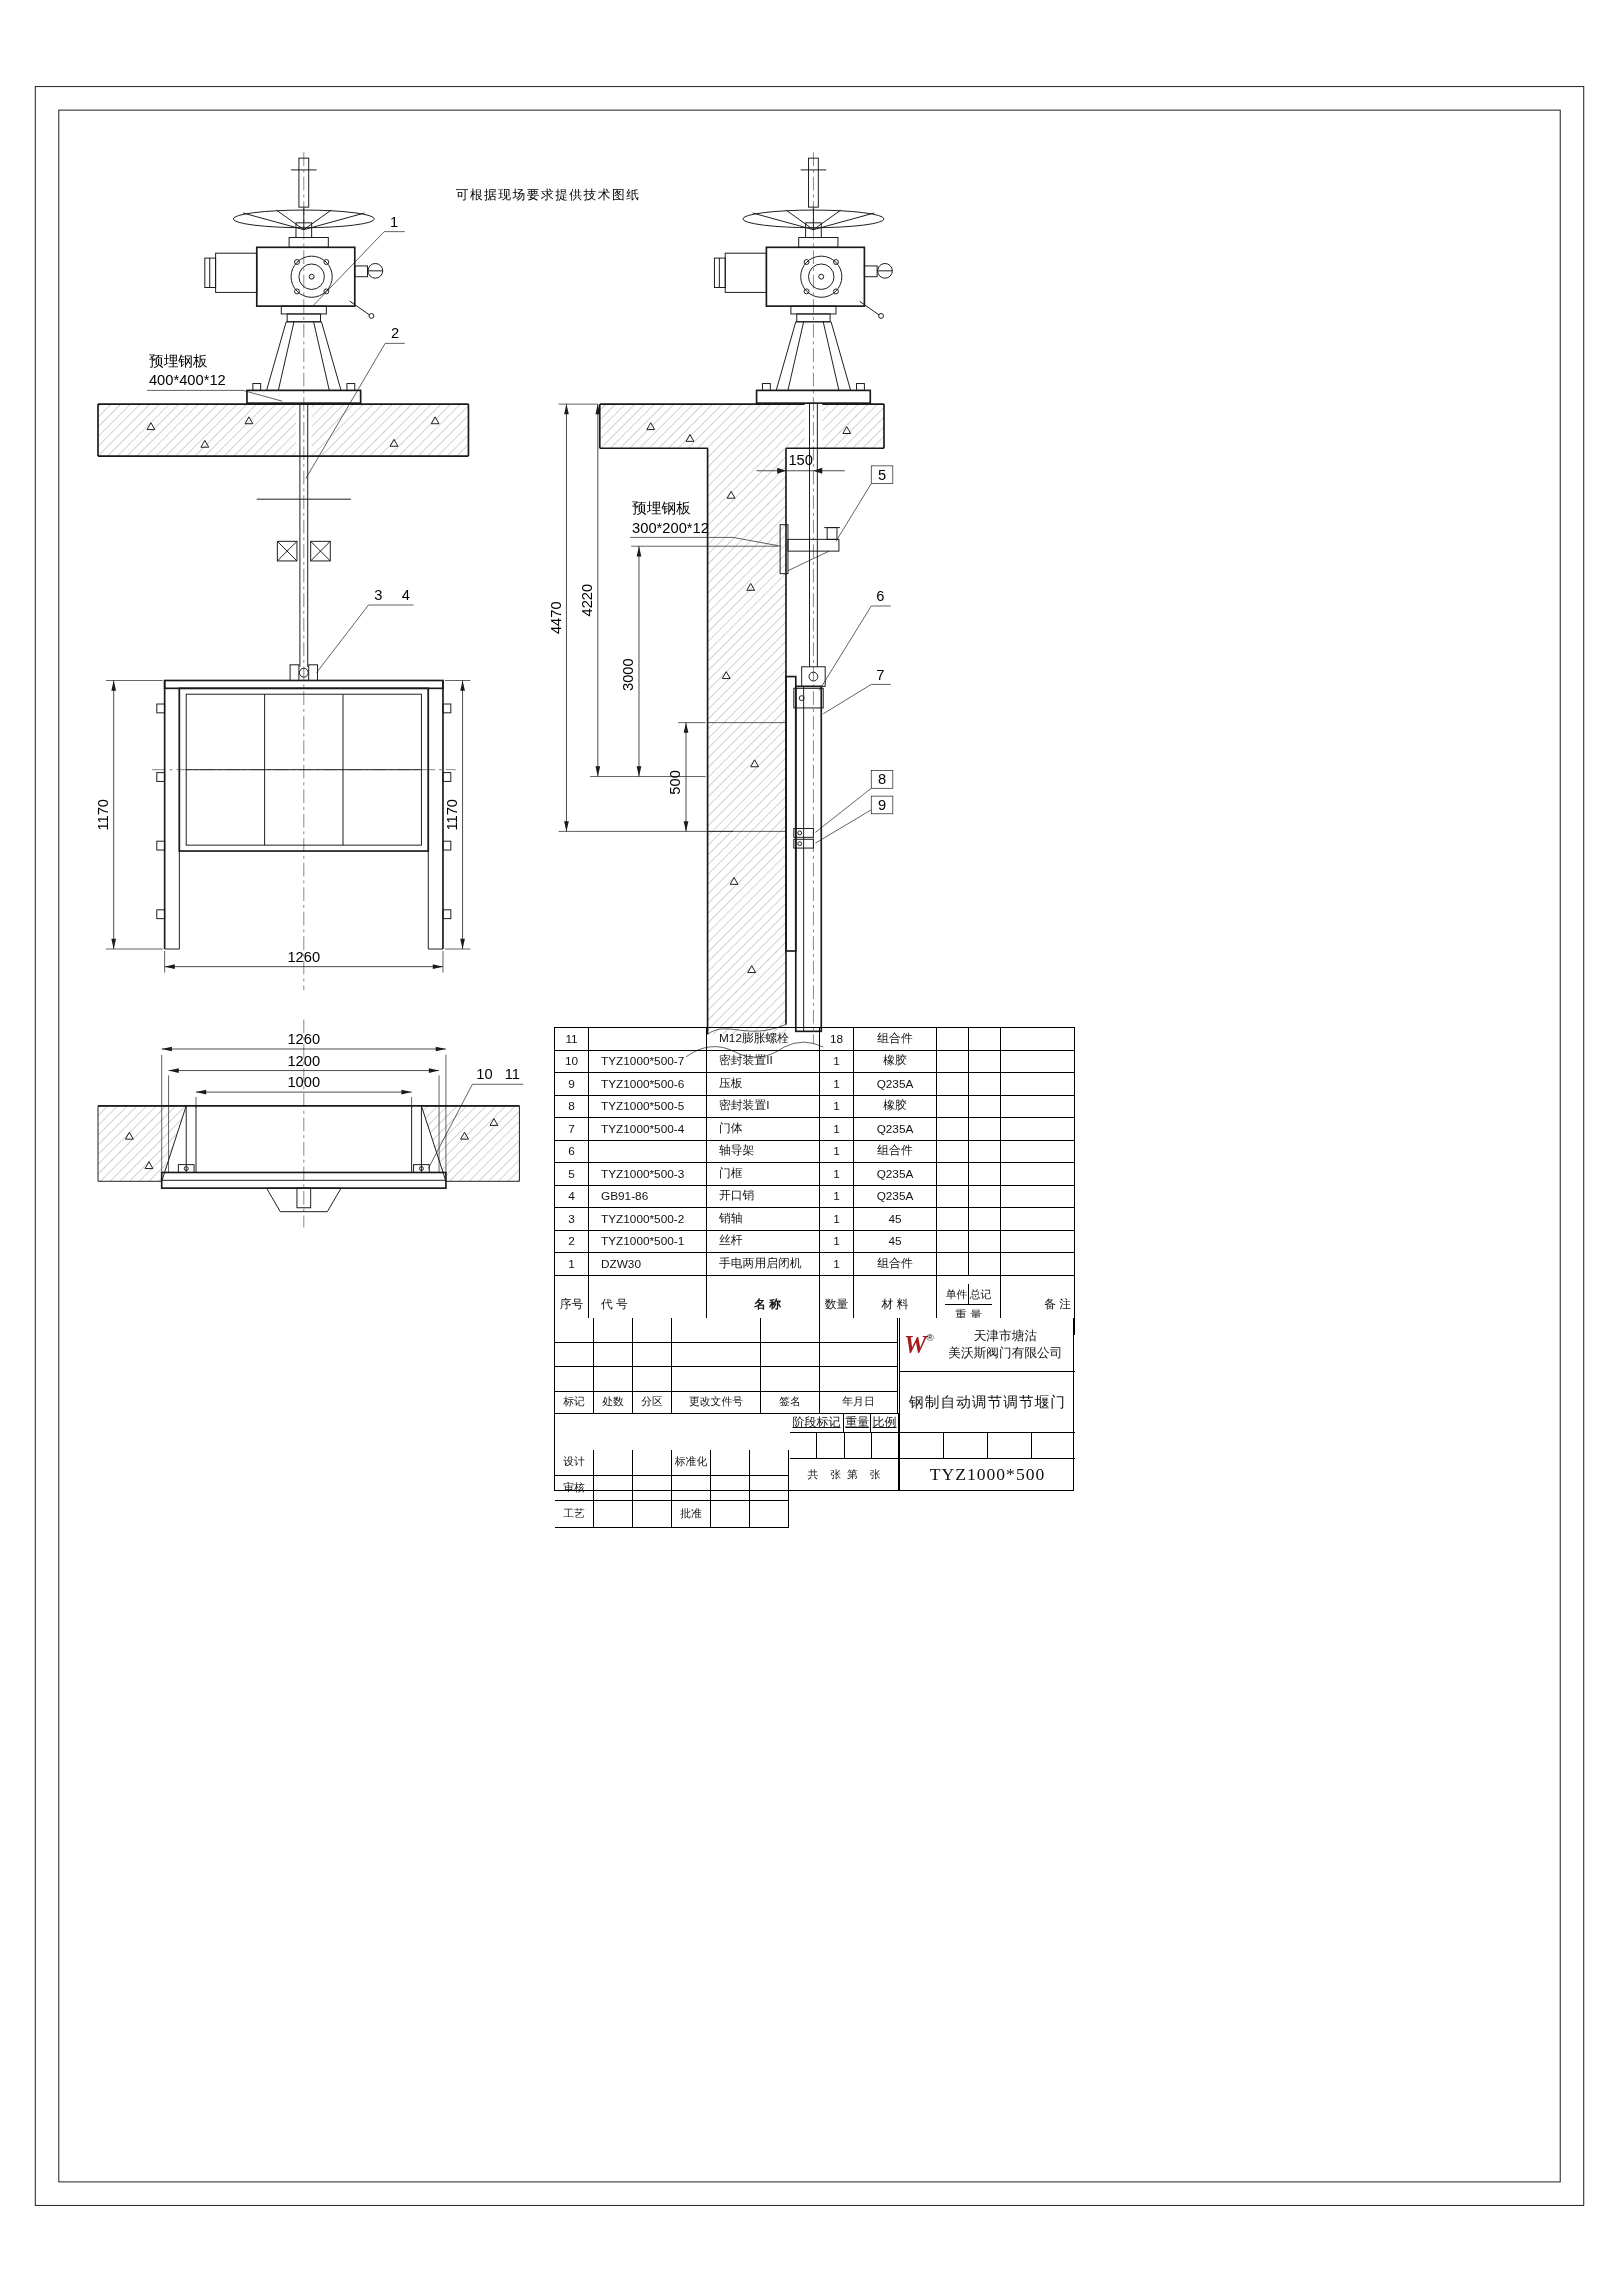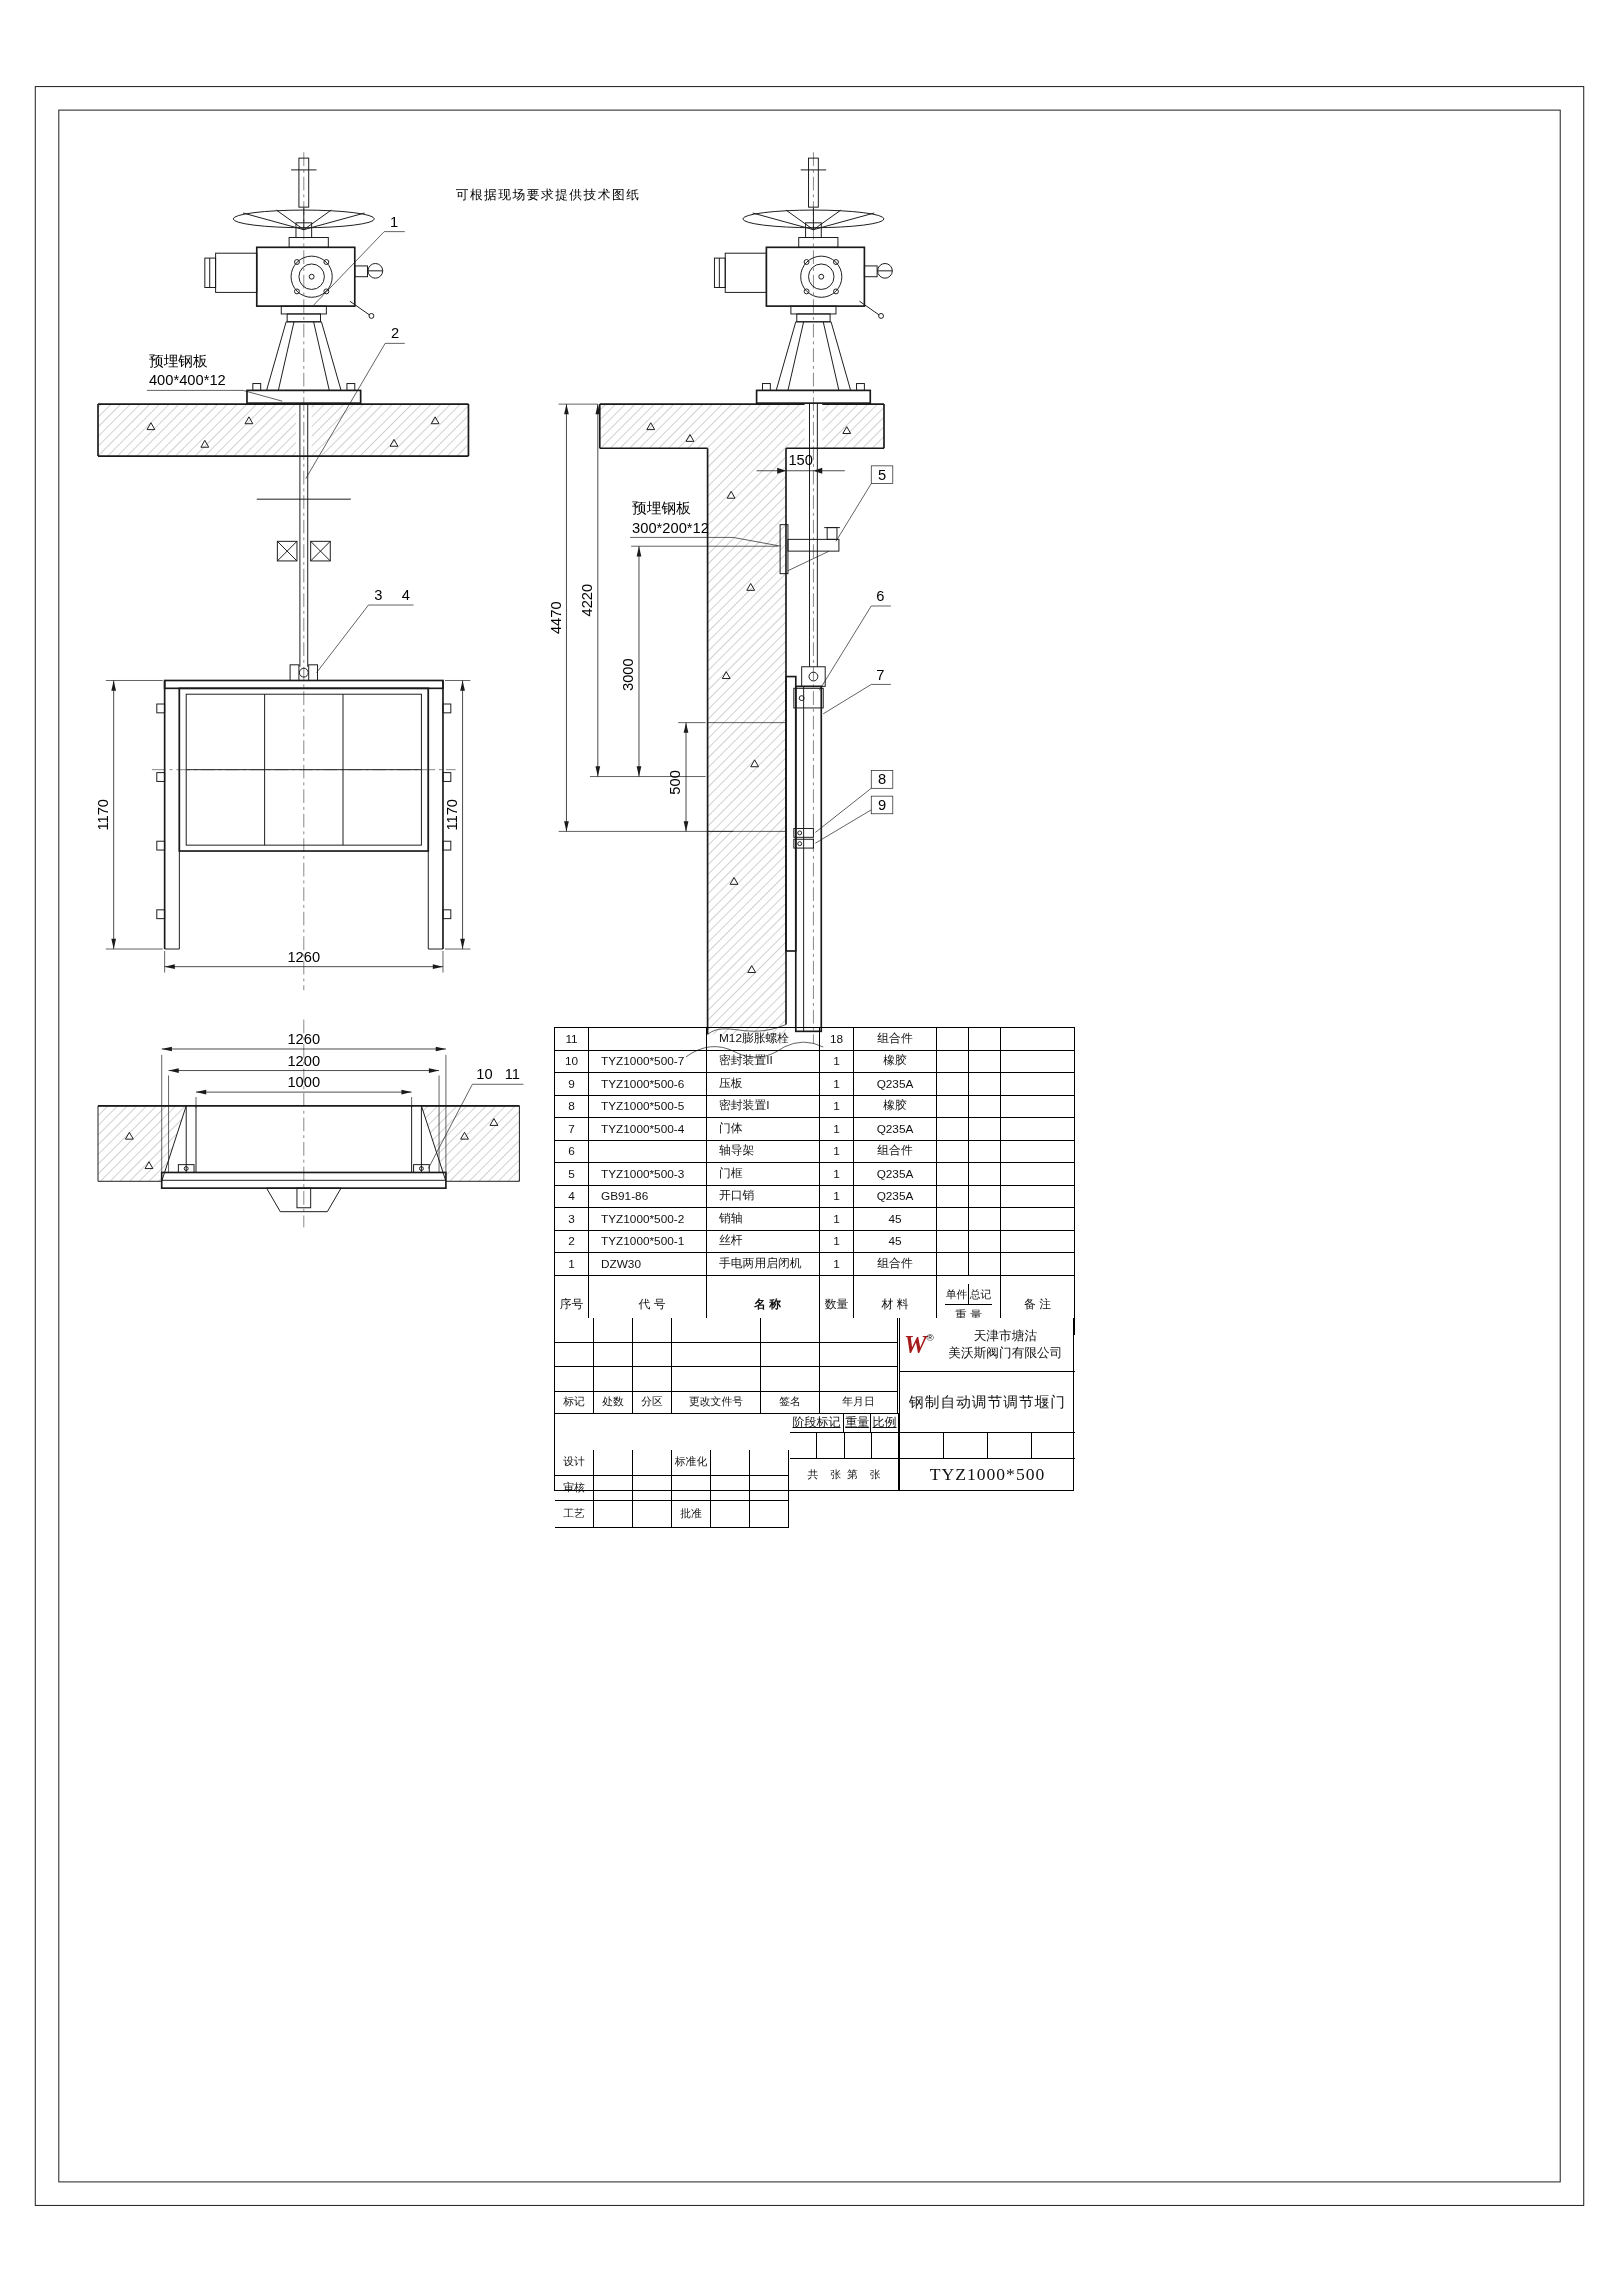--- a/index.html
+++ b/index.html
@@ -494,32 +494,32 @@
             <td class="c-qty">1</td>
             <td class="c-mat">组合件</td>
             <td class="c-u"></td>
             <td class="c-t"></td>
             <td class="c-rem"></td>
           </tr>
         </tbody>
     <tbody>
       <tr class="bomhead">
         <td class="c-no" style="white-space:normal;">序号</td>
-        <td class="c-code" style="text-align:center;">代  号</td>
+        <td class="c-code" style="text-align:left;">代  号</td>
         <td class="c-name" style="text-align:center;font-weight:bold;">名  称</td>
         <td class="c-qty" style="white-space:normal;">数量</td>
         <td class="c-mat">材  料</td>
         <td class="c-wt" colspan="2">
           <div class="wtop">
             <span>单件</span>
             <span>总记</span>
           </div>
           <div class="wbot">重 量</div>
         </td>
-        <td class="c-rem" style="text-align:center;">备  注</td>
+        <td class="c-rem" style="text-align:right;">备  注</td>
       </tr>
     </tbody>
   </table>
 </div>
 
 <div class="tblock">
 
   <div class="sect rev-grid">
     <div class="tc"></div>
         <div class="tc"></div>

